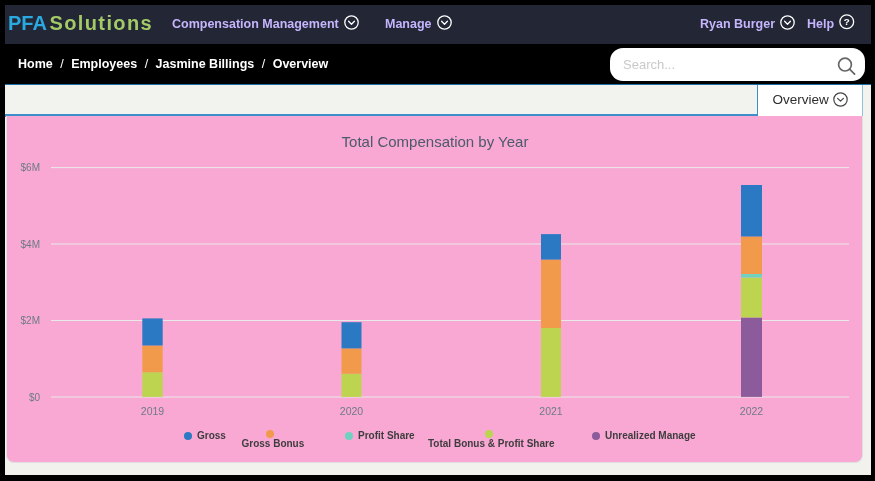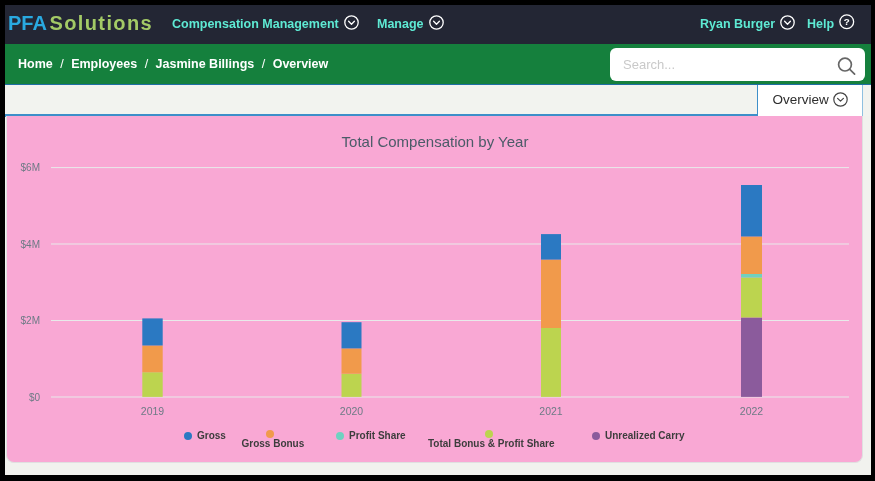--- a/index.html
+++ b/index.html
@@ -5,28 +5,28 @@
 * { margin:0; padding:0; box-sizing:border-box; }
 html,body { width:875px; height:481px; overflow:hidden; }
 body { position:relative; background:#000; font-family:"Liberation Sans", sans-serif; }
 .inner { position:absolute; left:5px; top:5px; width:866px; height:470px; background:#f1f2ee; overflow:hidden; }
 
 
 .topbar { position:absolute; left:0; top:0; width:866px; height:39px; background:#232634; }
 .logo { position:absolute; left:3px; top:7px; font-size:20px; font-weight:bold; }
 .logo .pfa { color:#29a9e0; }
 .logo .sol { color:#a3ca66; letter-spacing:1.4px; margin-left:2.5px; }
-.nav-item { position:absolute; top:0; height:39px; line-height:39px; color:#5eead4; font-size:12.5px; font-weight:bold; }
+.nav-item { position:absolute; top:0; height:39px; line-height:39px; color:#c4b5fd; font-size:12.5px; font-weight:bold; }
 .ico { display:inline-block; vertical-align:middle; margin-left:5px; position:relative; top:1.5px; }
 
 
-.bluebar { position:absolute; left:0; top:39px; width:866px; height:41px; background:#15803d; border-bottom:1px solid #1f6ea3; }
+.bluebar { position:absolute; left:0; top:39px; width:866px; height:41px; background:#000000; border-bottom:1px solid #1f6ea3; }
 .crumb { position:absolute; left:13px; top:0; height:41px; line-height:41px; color:#fff; font-size:12.5px; font-weight:bold; }
 .crumb .sep { font-weight:normal; padding:0 4px; }
-.search { position:absolute; left:605px; top:4px; width:255px; height:33px; background:#fff; border-radius:6px; }
+.search { position:absolute; left:605px; top:4px; width:255px; height:33px; background:#fff; border-radius:13px; }
 .search .ph { position:absolute; left:13px; top:9px; font-size:13px; color:#c9c9c9; }
 .search svg { position:absolute; right:8px; top:9px; }
 
 
 .toolbar { position:absolute; left:0; top:80px; width:866px; height:31px; background:#f2f3ef; }
 .toolbar .blueline { position:absolute; left:0; top:29px; width:752px; height:2.5px; background:#3e8fc9; }
 .tab { position:absolute; left:752px; top:0; width:106px; height:32px; background:#fff; border-left:1px solid #3e8fc9; border-right:1px solid #8fc0e0; font-size:13.5px; color:#2e2e2e; text-align:center; line-height:30px; }
 
 
 .panel { position:absolute; left:1px; top:111px; width:857px; height:347px; background:#f9a8d4; border:1px solid #e0e0e0; border-top:none; border-radius:0 0 8px 8px; }
@@ -40,21 +40,21 @@
 <body>
 <div class="inner">
   <div class="topbar">
     <div class="logo"><span class="pfa">PFA</span><span class="sol">Solutions</span></div>
     <div class="nav-item" style="left:167px;">Compensation Management<span class="ico">
       <svg width="15" height="15" viewBox="0 0 15 15">
             <circle cx="7.5" cy="7.5" r="6.7" fill="none" stroke="#fff" stroke-width="1.3"></circle>
             <path d="M4.6 6.3 L7.5 9.2 L10.4 6.3" fill="none" stroke="#fff" stroke-width="1.3" stroke-linecap="round" stroke-linejoin="round"></path>
           </svg></span>
     </div>
-    <div class="nav-item" style="left:372px;">Manage<span class="ico">
+    <div class="nav-item" style="left:380px;">Manage<span class="ico">
       <svg width="15" height="15" viewBox="0 0 15 15">
             <circle cx="7.5" cy="7.5" r="6.7" fill="none" stroke="#fff" stroke-width="1.3"></circle>
             <path d="M4.6 6.3 L7.5 9.2 L10.4 6.3" fill="none" stroke="#fff" stroke-width="1.3" stroke-linecap="round" stroke-linejoin="round"></path>
           </svg></span>
     </div>
     <div class="nav-item" style="left:695px;">Ryan Burger<span class="ico">
       <svg width="15" height="15" viewBox="0 0 15 15">
             <circle cx="7.5" cy="7.5" r="6.7" fill="none" stroke="#fff" stroke-width="1.3"></circle>
             <path d="M4.6 6.3 L7.5 9.2 L10.4 6.3" fill="none" stroke="#fff" stroke-width="1.3" stroke-linecap="round" stroke-linejoin="round"></path>
           </svg></span>
@@ -129,27 +129,27 @@
     </svg>
     <div class="legend">
       <div class="litem" style="left:177px;">
           <span class="ldot" style="background:#2b79c2"></span>
           <span class="ltxt">Gross</span>
         </div>
       <div class="litem" style="left:234.5px;flex-direction:column;">
           <span class="ldot" style="background:#f19a4b"></span>
           <span class="ltxt">Gross Bonus</span>
         </div>
-      <div class="litem" style="left:329px;">
+      <div class="litem" style="left:338px;">
           <span class="ldot" style="background:#6fd1c0"></span>
           <span class="ltxt">Profit Share</span>
         </div>
       <div class="litem" style="left:421px;flex-direction:column;">
           <span class="ldot" style="background:#bcd44f"></span>
           <span class="ltxt">Total Bonus &amp; Profit Share</span>
         </div>
       <div class="litem" style="left:585px;">
           <span class="ldot" style="background:#8b5b9c"></span>
-          <span class="ltxt">Unrealized Carry</span>
+          <span class="ltxt">Unrealized Manage</span>
         </div>
     </div>
   </div>
 </div>
 
 </body></html>

